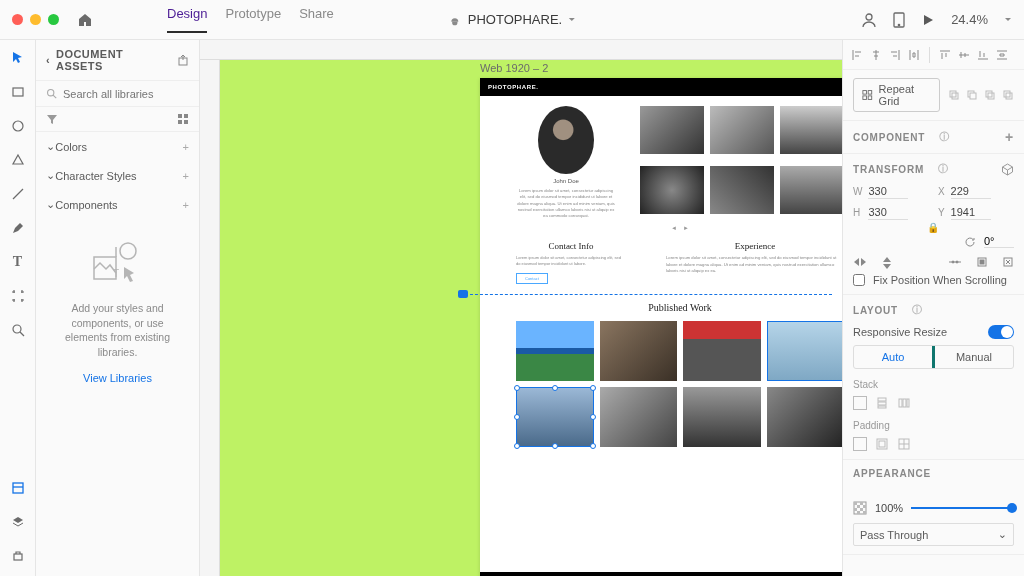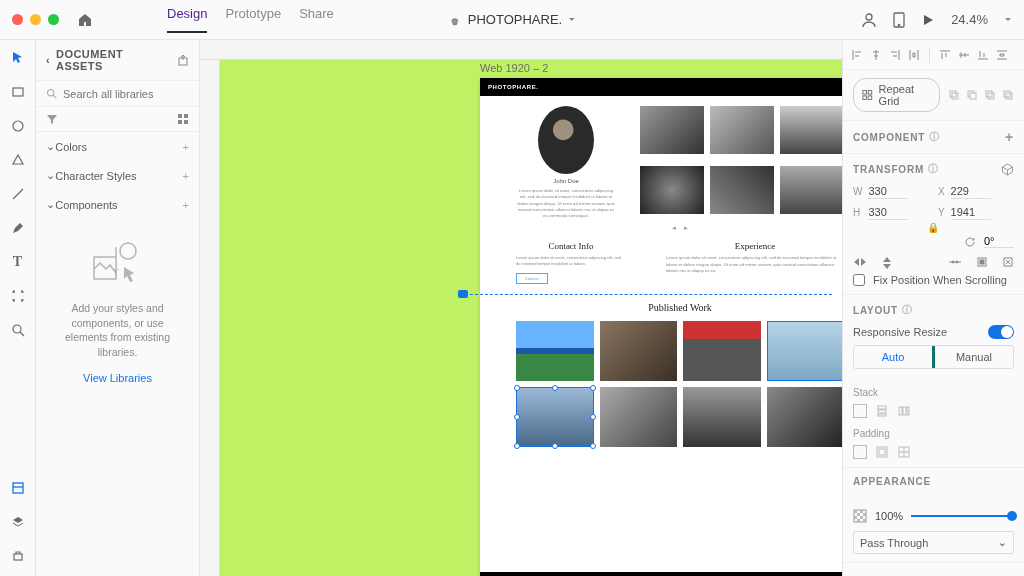--- a/index.html
+++ b/index.html
@@ -80,23 +80,23 @@
 .guide-h{position:absolute;top:254px;left:260px;right:10px;height:0;border-top:1px dashed #1473e6;z-index:5;}
 .guide-knob{position:absolute;top:250px;left:258px;width:10px;height:8px;background:#1473e6;border-radius:2px;z-index:6;}
 .abfoot{position:absolute;bottom:0;left:0;right:0;height:44px;background:#000;color:#888;font-size:4px;padding:6px 36px;display:flex;gap:30px;}
 
 
 .right{width:182px;background:#fafafa;border-left:1px solid #e5e5e5;overflow-y:auto;font-size:11px;color:#5a5a5a;}
 .ralign{height:30px;border-bottom:1px solid #eee;display:flex;align-items:center;padding:0 8px;gap:7px;color:#8a8a8a;}
 .ralign .sep{width:1px;height:16px;background:#ddd;margin:0 2px;}
 .rrow{padding:8px 10px;border-bottom:1px solid #eee;}
 .repeat{display:flex;align-items:center;gap:8px;}
-.repeat .btn{border:1px solid #ccc;border-radius:13px;padding:4px 8px;font-size:11px;display:flex;align-items:center;gap:6px;cursor:pointer;}
+.repeat .btn{border:1px solid #ccc;border-radius:3px;padding:4px 8px;font-size:11px;display:flex;align-items:center;gap:6px;cursor:pointer;}
 .repeat .mini{margin-left:auto;display:flex;gap:6px;color:#bbb;}
-.secthdr{display:flex;align-items:center;gap:4px;font-size:10px;letter-spacing:.08em;font-weight:600;color:#888;}
+.secthdr{display:flex;align-items:center;gap:14px;font-size:10px;letter-spacing:.08em;font-weight:600;color:#888;}
 .secthdr .plus{margin-left:auto;color:#999;font-size:14px;}
 .tform{display:grid;grid-template-columns:auto 1fr auto 1fr;gap:6px 6px;align-items:center;margin-top:8px;font-size:11px;}
 .tform .lbl{color:#999;font-size:10px;}
 .tform input{width:40px;border:none;border-bottom:1px solid #ddd;background:none;font-size:11px;padding:1px 0;outline:none;color:#444;}
 .rot{grid-column:1 / span 4;display:flex;align-items:center;gap:8px;margin-top:2px;justify-content:flex-end;}
 .fliprow{display:flex;gap:14px;margin-top:8px;color:#888;}
 .checkrow{display:flex;align-items:center;gap:8px;margin-top:4px;}
 .checkrow input{width:12px;height:12px;}
 .seg{display:flex;border:1px solid #ddd;border-radius:3px;overflow:hidden;margin-top:6px;}
 .seg div{flex:1;text-align:center;padding:5px 0;font-size:11px;cursor:pointer;}
@@ -542,21 +542,21 @@
           <span style="color:#bbb">ⓘ</span>
         </div>
       <div style="display:flex;align-items:center;margin-top:8px;">
           <span>Responsive Resize</span>
           <div class="toggle"></div>
         </div>
       <div class="seg">
         <div class="active">Auto</div>
         <div>Manual</div>
       </div>
-      <div style="font-size:10px;color:#999;margin-top:18px;">Stack</div>
+      <div style="font-size:10px;color:#999;margin-top:10px;">Stack</div>
       <div class="stackrow">
         <div class="sqchk"></div>
         <span>
             <svg width="14" height="14" viewBox="0 0 14 14" fill="none" stroke="#bbb">
               <rect x="3" y="2" width="8" height="3"></rect>
               <rect x="3" y="6" width="8" height="3"></rect>
               <rect x="3" y="10" width="8" height="2"></rect>
             </svg>
           </span>
         <span>

